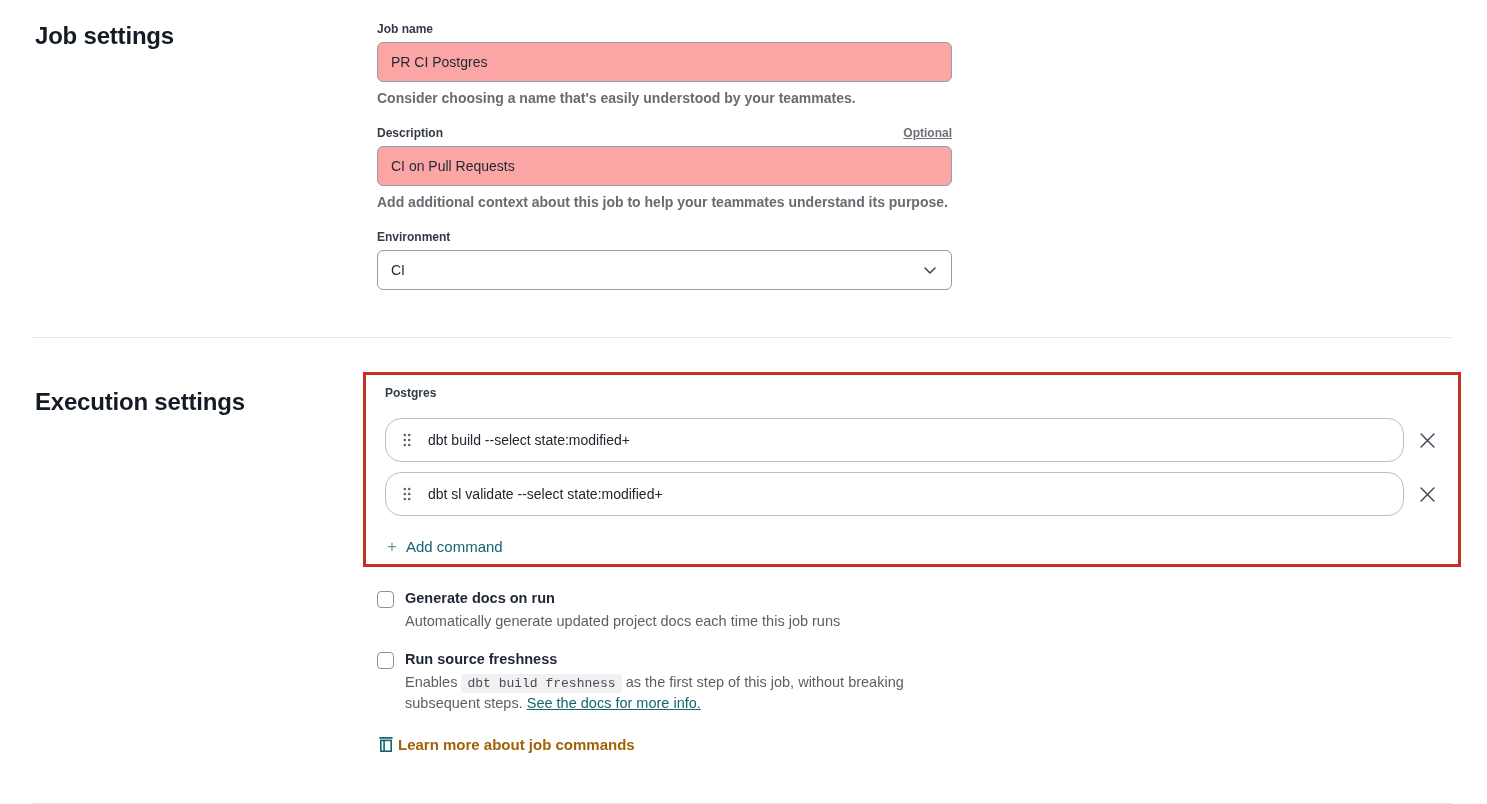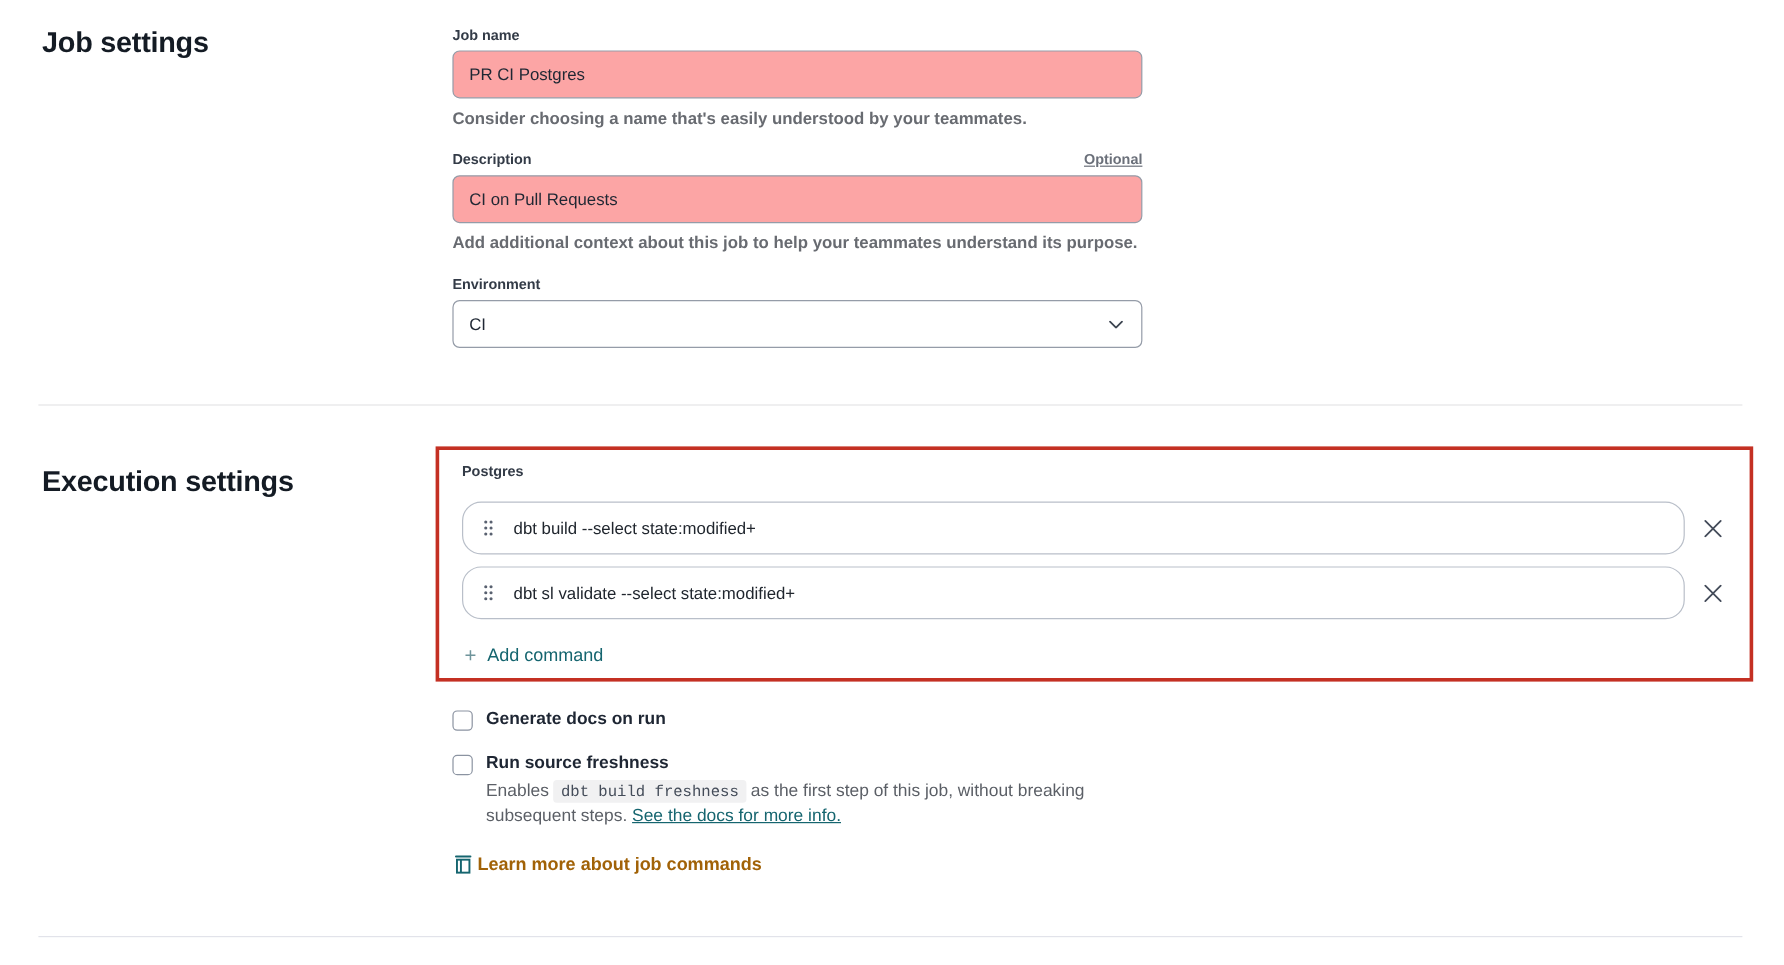--- a/index.html
+++ b/index.html
@@ -192,20 +192,21 @@
         <div class="add-cmd">
           <span class="plus-icon">+</span>
           <span>Add command</span>
         </div>
       </div>
 
       <div class="chk-block first">
         <span class="checkbox"></span>
         <div>
           <div class="chk-label">Generate docs on run</div>
+          <p class="chk-desc">Automatically generate updated project docs each time this job runs</p>
         </div>
       </div>
 
       <div class="chk-block">
         <span class="checkbox"></span>
         <div>
           <div class="chk-label">Run source freshness</div>
           <p class="chk-desc">
             <span>Enables</span>
             <code class="inline-code">dbt build freshness</code>

